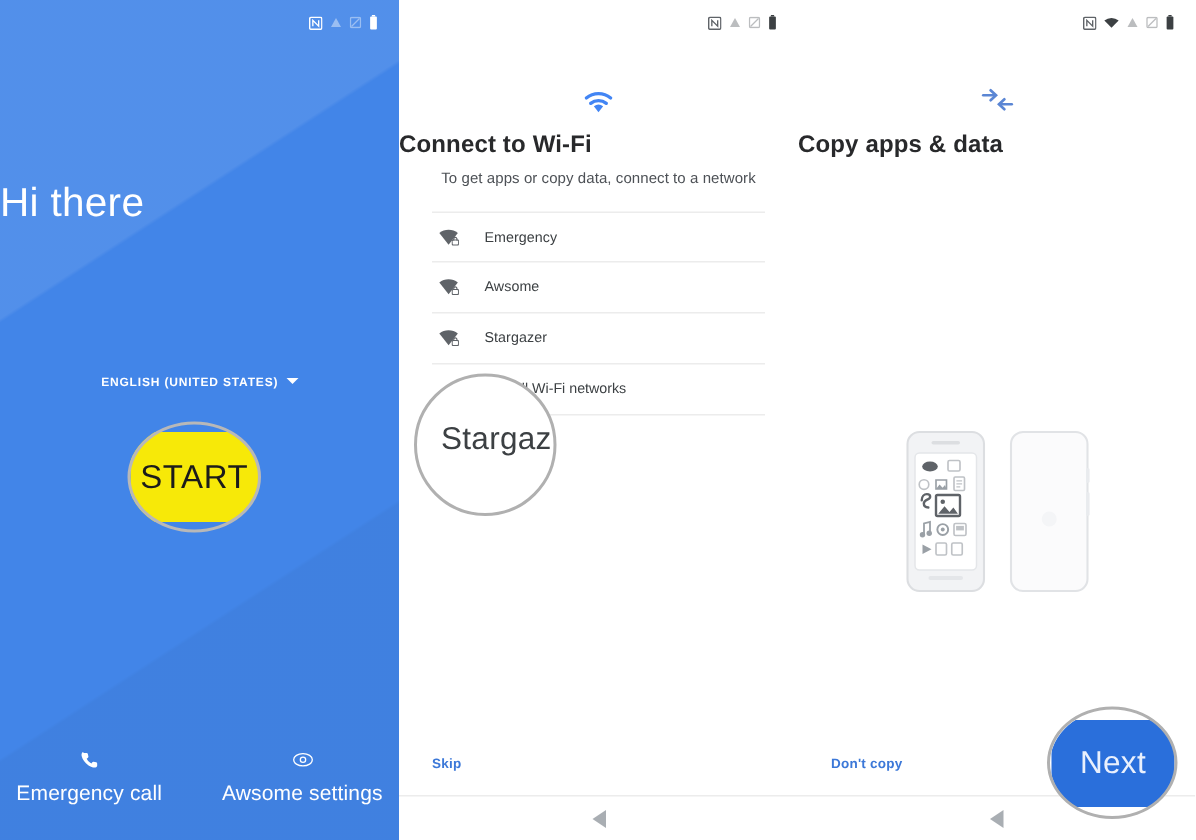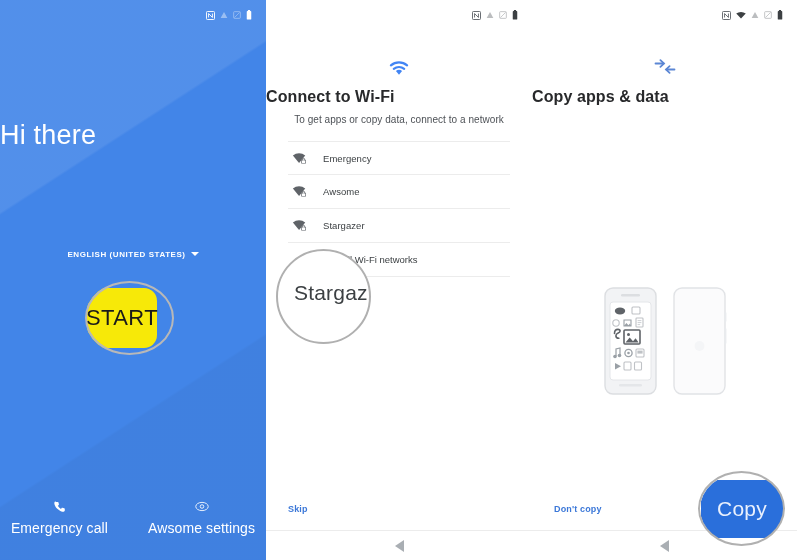--- a/index.html
+++ b/index.html
@@ -120,21 +120,21 @@
     border-radius: 50%;
     border: 2.5px solid #b8b8b8;
     background: transparent;
     z-index: 4;
     pointer-events: none;
   }
   .start-btn {
     position: absolute;
     left: 87px;
     top: 288px;
-    width: 70px;
+    width: 85px;
     height: 60px;
     background: #f7e908;
     border-radius: 13px;
     display: flex;
     align-items: center;
     justify-content: center;
     color: #1b1b1b;
     font-size: 22px;
     font-weight: 400;
     letter-spacing: 0.4px;
@@ -580,21 +580,21 @@
         <rect x="52.2" y="26" width="2.2" height="10" rx="1.1" fill="#e9ebee"></rect>
         <rect x="52.2" y="42" width="2.2" height="16" rx="1.1" fill="#e9ebee"></rect>
         <circle cx="27.5" cy="60" r="5" fill="#f4f5f7"></circle>
       </svg>
     </div>
 
     <div class="bottom-bar">
       <span class="text-link">Don't copy</span>
     </div>
 
-    <div class="next-btn">Copy</div>
+    <div class="next-btn">Next</div>
     <div class="next-magnifier"></div>
 
     <div class="navbar">
       <span class="nav-back"></span>
     </div>
   </div>
 
 </div>
 
 </body></html>

